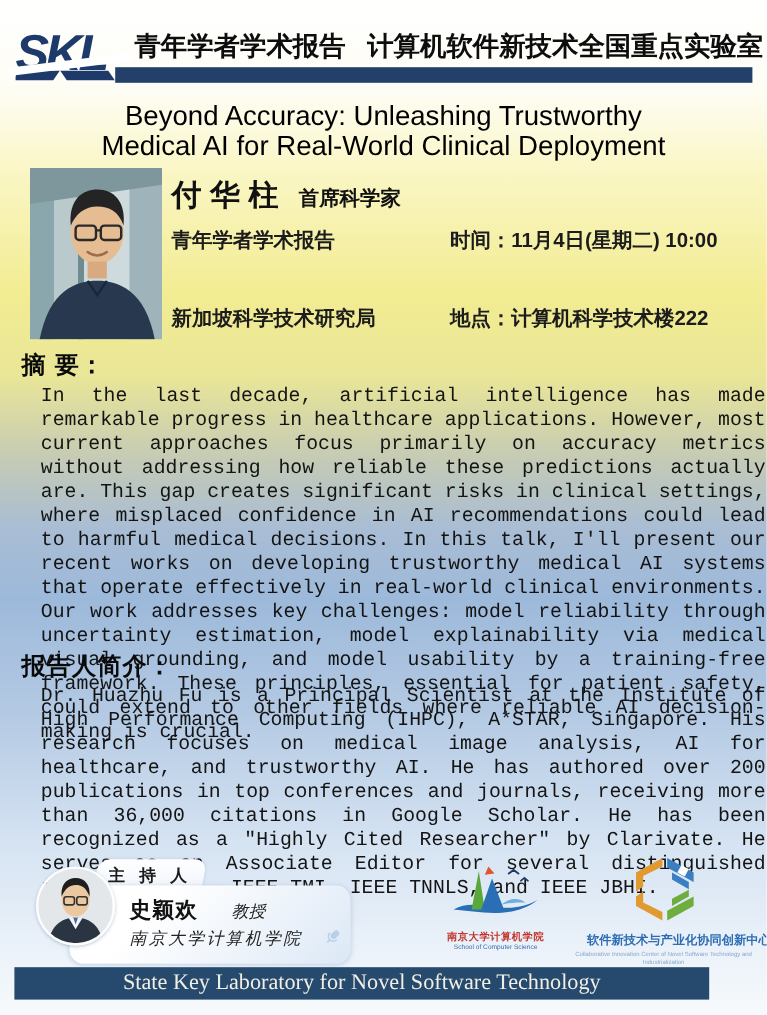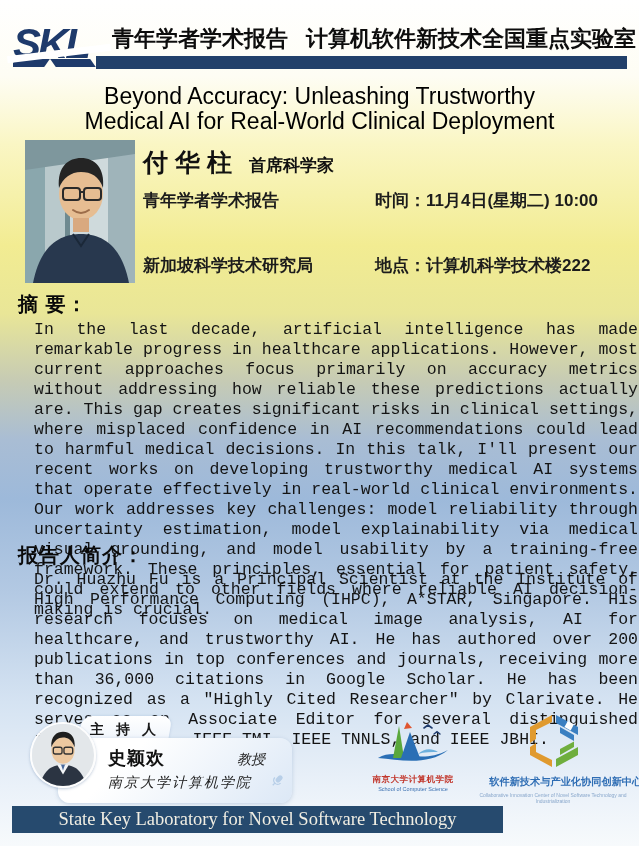--- a/index.html
+++ b/index.html
@@ -64,35 +64,35 @@
   .host-card{ position:absolute; left:58px; top:738px; width:234px; height:65px;
     background:linear-gradient(135deg,#ffffff 30%,#dce8f6); border-radius:12px;
     box-shadow:0 1px 4px rgba(110,140,180,.35); }
   .host-photo{ position:absolute; left:30px; top:722px; width:66px; height:66px;
     border-radius:50%; border:2px solid #fdfdfd; overflow:hidden;
     box-shadow:0 1px 3px rgba(90,120,160,.4); }
   .host-name-row{ position:absolute; left:108px; top:746px; display:flex;
     align-items:baseline; gap:28px; }
   .host-name{ font-size:18px; font-weight:700; color:#111; letter-spacing:1px; }
   .host-rank{ font-family:"Liberation Serif","DejaVu Serif",serif; font-style:italic;
-    font-size:14px; color:#222;margin-left:44px; }
+    font-size:14px; color:#222; }
   .host-aff{ position:absolute; left:108px; top:774px;
     font-family:"Liberation Serif","DejaVu Serif",serif; font-style:italic;
     font-size:14px; letter-spacing:2px; color:#222; }
   .mic{ position:absolute; left:268px; top:772px; width:18px; height:18px; }
   
   .logo-nju{ position:absolute; left:357px; top:720px; width:112px; text-align:center; }
   .logo-nju .cn{ font-size:8.5px; font-weight:700; color:#c2372c; letter-spacing:.5px; }
   .logo-nju .en{ font-size:5.5px; color:#3a6fb0; }
   .logo-cic{ position:absolute; left:478px; top:714px; width:150px; text-align:center; }
   .logo-cic .cn{ font-size:12px; font-weight:700; color:#2e6db4; margin-top:2px;
     white-space:nowrap; transform:scale(.85); transform-origin:center; }
   .logo-cic .en{ font-size:5px; color:#8aa8cc; margin-top:1px; }
   
-  .footer-bar{ position:absolute; left:12px; top:806px; width:491px; height:27px;
+  .footer-bar{ position:absolute; left:12px; top:806px; width:579px; height:27px;
     background:#264a6e; display:flex; justify-content:center; align-items:center;
     gap:24px; font-family:"Liberation Serif","DejaVu Serif",serif; font-size:18.5px;
     color:#f1eee3; white-space:nowrap; }
 </style>
 </head>
 <body>
 
 <div class="poster">
 
   <div class="skl-logo">

